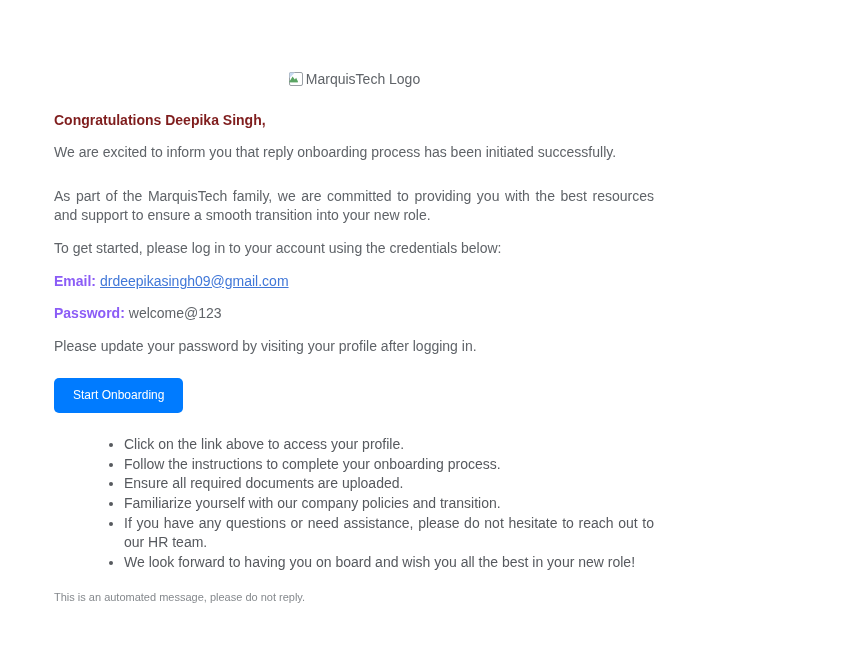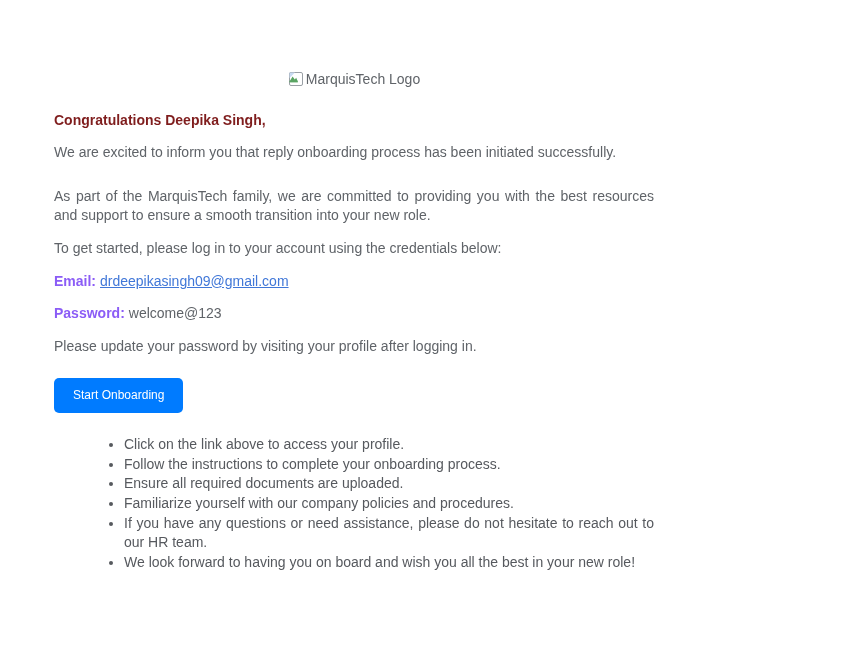--- a/index.html
+++ b/index.html
@@ -118,20 +118,21 @@
     <p>Please update your password by visiting your profile after logging in.</p>
 
     <div class="cta-row">
       <a class="cta-button" href="#">Start Onboarding</a>
     </div>
 
     <ul class="checklist">
       <li>Click on the link above to access your profile.</li>
       <li>Follow the instructions to complete your onboarding process.</li>
       <li>Ensure all required documents are uploaded.</li>
-      <li>Familiarize yourself with our company policies and procedures.</li>
+      <li>Familiarize yourself with our company policies and transition.</li>
       <li>If you have any questions or need assistance, please do not hesitate to reach out to our HR team.</li>
       <li>We look forward to having you on board and wish you all the best in your new role!</li>
     </ul>
 
+    <p class="footer-note">This is an automated message, please do not reply.</p>
 
   </div>
 </div>
 
 </body></html>

